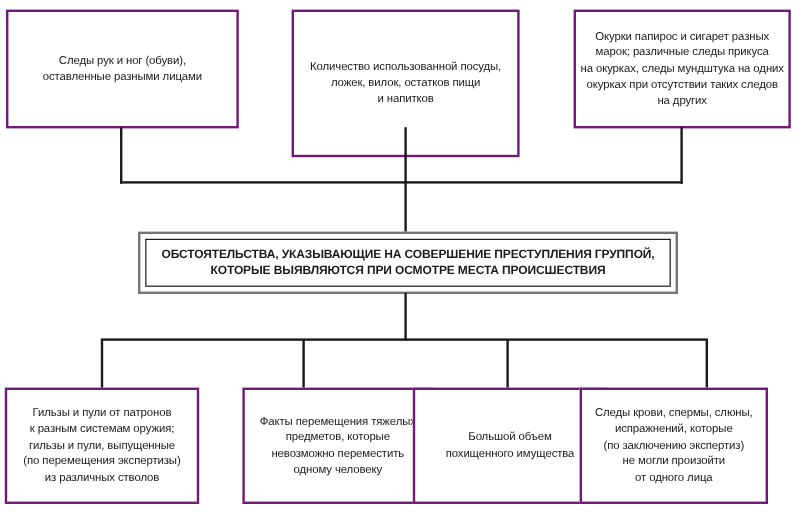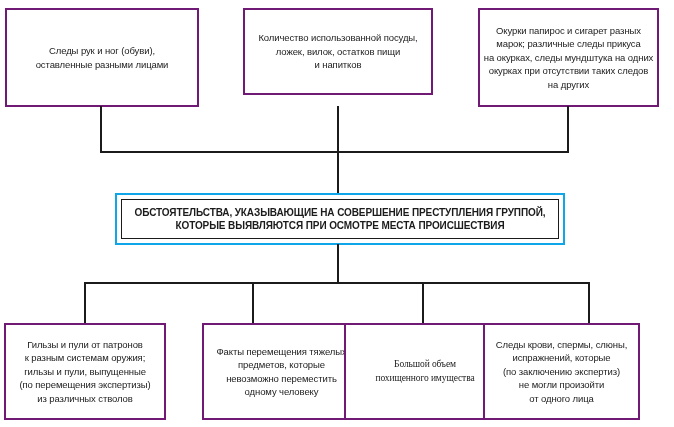--- a/index.html
+++ b/index.html
@@ -24,33 +24,33 @@
     display: flex;
     align-items: center;
     justify-content: center;
     text-align: center;
     font-size: 9.5px;
     line-height: 13.5px;
     letter-spacing: -0.1px;
     white-space: pre;
   }
   .b-top1 { left: 5px;   top: 8px;  width: 194px; height: 99px; }
-  .b-top2 { left: 243px; top: 8px;  width: 190px; height: 87px; }
+  .b-top2 { left: 243px; top: 8px;  width: 190px; height: 123px; }
   .b-top3 { left: 478px; top: 8px;  width: 181px; height: 99px; }
   .b-bot1 { left: 4px;   top: 323px; width: 162px; height: 97px; }
   .b-bot2 { left: 174px; top: 323px; width: 159px; height: 97px; margin-left: 28px; }
-  .b-bot3 { left: 344px; top: 323px; width: 162px; height: 97px; font-family: Liberation Serif, serif; }
+  .b-bot3 { left: 344px; top: 323px; width: 162px; height: 97px; }
   .b-bot4 { left: 483px; top: 323px; width: 157px; height: 97px; }
 
   .central-outer {
     position: absolute;
     left: 115px; top: 193px;
     width: 450px; height: 52px;
     box-sizing: border-box;
-    border: 2px solid #0ea5e9;
+    border: 2px solid #737373;
     padding: 4px;
     background: #ffffff;
   }
   .central-inner {
     box-sizing: border-box;
     border: 1px solid #1b1b1b;
     width: 100%; height: 100%;
     display: flex;
     align-items: center;
     justify-content: center;

